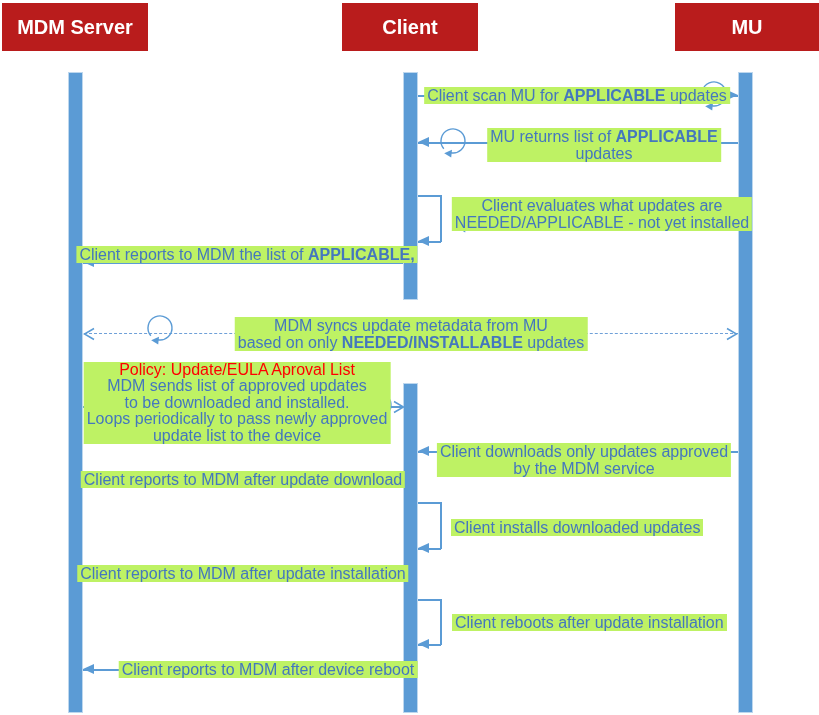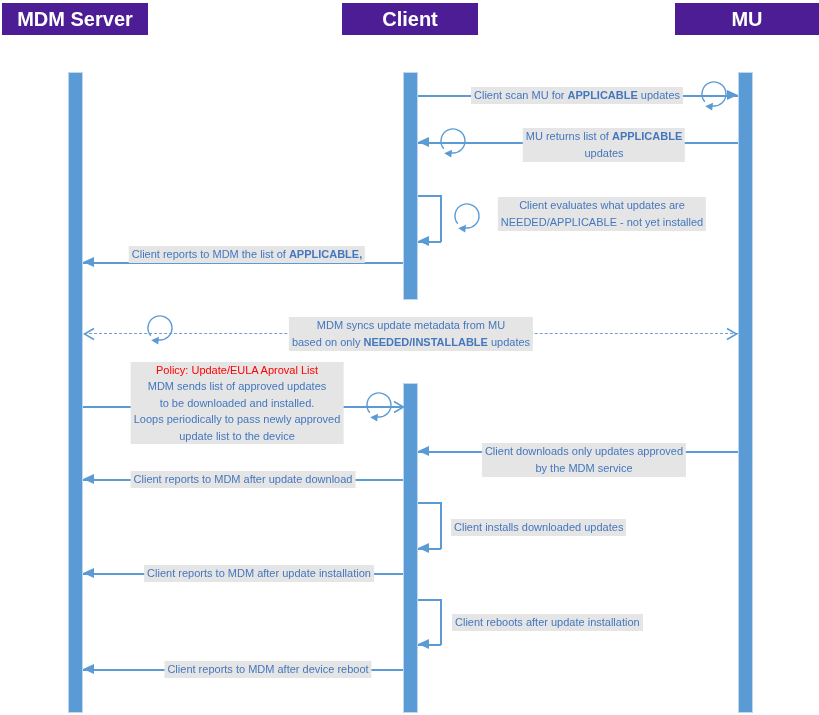--- a/index.html
+++ b/index.html
@@ -1,35 +1,35 @@
 <!DOCTYPE html>
 <html><head>
 <meta charset="utf-8">
 <style>
   html,body{margin:0;padding:0;background:#fff;}
   #stage{
     position:relative;width:819px;height:715px;background:#fff;overflow:hidden;
     font-family:"Liberation Sans","DejaVu Sans",sans-serif;
   }
   .actor{
-    position:absolute;height:32px;background:#4c1d95;color:#fff;
+    position:absolute;height:48px;background:#b91c1c;color:#fff;
     font-weight:bold;font-size:20px;display:flex;align-items:center;justify-content:center;
   }
   .bar{
     position:absolute;width:15px;background:#5B9BD5;border:1px solid #BDD7EE;box-sizing:border-box;
   }
   .line{position:absolute;height:1.5px;background:#5B9BD5;z-index:1;}
   .dashed{position:absolute;height:0;border-top:1.6px dashed #6FA0D8;z-index:1;}
   .vline{position:absolute;width:1.5px;background:#5B9BD5;z-index:1;}
   .ah-l{position:absolute;width:0;height:0;border-top:5.5px solid transparent;
         border-bottom:5.5px solid transparent;border-right:11px solid #5B9BD5;z-index:2;}
   .ah-r{position:absolute;width:0;height:0;border-top:5.5px solid transparent;
         border-bottom:5.5px solid transparent;border-left:11px solid #5B9BD5;z-index:2;}
   .label{
-    position:absolute;background:#e5e5e5;color:#4477BE;font-size:11px;line-height:17px;
+    position:absolute;background:#bef264;color:#4477BE;font-size:16px;line-height:17px;
     white-space:nowrap;text-align:center;padding:0 3px;transform:translateX(-50%);z-index:3;
   }
   .label.la{transform:none;text-align:left;}
   .label b{font-weight:bold;}
   .red{color:#FF0000;}
   .icon{position:absolute;z-index:2;}
 </style>
 </head>
 <body>
 
@@ -134,21 +134,21 @@
   <div class="label" style="left:243px;top:471px;">Client reports to MDM after update download</div>
 
   <div class="line" style="left:418px;top:502px;width:23px;"></div>
   <div class="vline" style="left:440px;top:502px;height:47px;"></div>
   <div class="line" style="left:418px;top:548px;width:23px;"></div>
   <div class="ah-l" style="left:418px;top:543px;"></div>
   <div class="label la" style="left:451px;top:519px;">Client installs downloaded updates</div>
 
   <div class="line" style="left:83px;top:573px;width:320px;"></div>
   <div class="ah-l" style="left:83px;top:568px;"></div>
-  <div class="label" style="left:243px;top:565px;margin-left:16px;">Client reports to MDM after update installation</div>
+  <div class="label" style="left:243px;top:565px;">Client reports to MDM after update installation</div>
 
   <div class="line" style="left:418px;top:599px;width:23px;"></div>
   <div class="vline" style="left:440px;top:599px;height:46px;"></div>
   <div class="line" style="left:418px;top:644px;width:23px;"></div>
   <div class="ah-l" style="left:418px;top:639px;"></div>
   <div class="label la" style="left:452px;top:614px;">Client reboots after update installation</div>
 
   <div class="line" style="left:83px;top:669px;width:320px;"></div>
   <div class="ah-l" style="left:83px;top:664px;"></div>
   <div class="label" style="left:240px;top:661px;margin-left:28px;">Client reports to MDM after device reboot</div>

